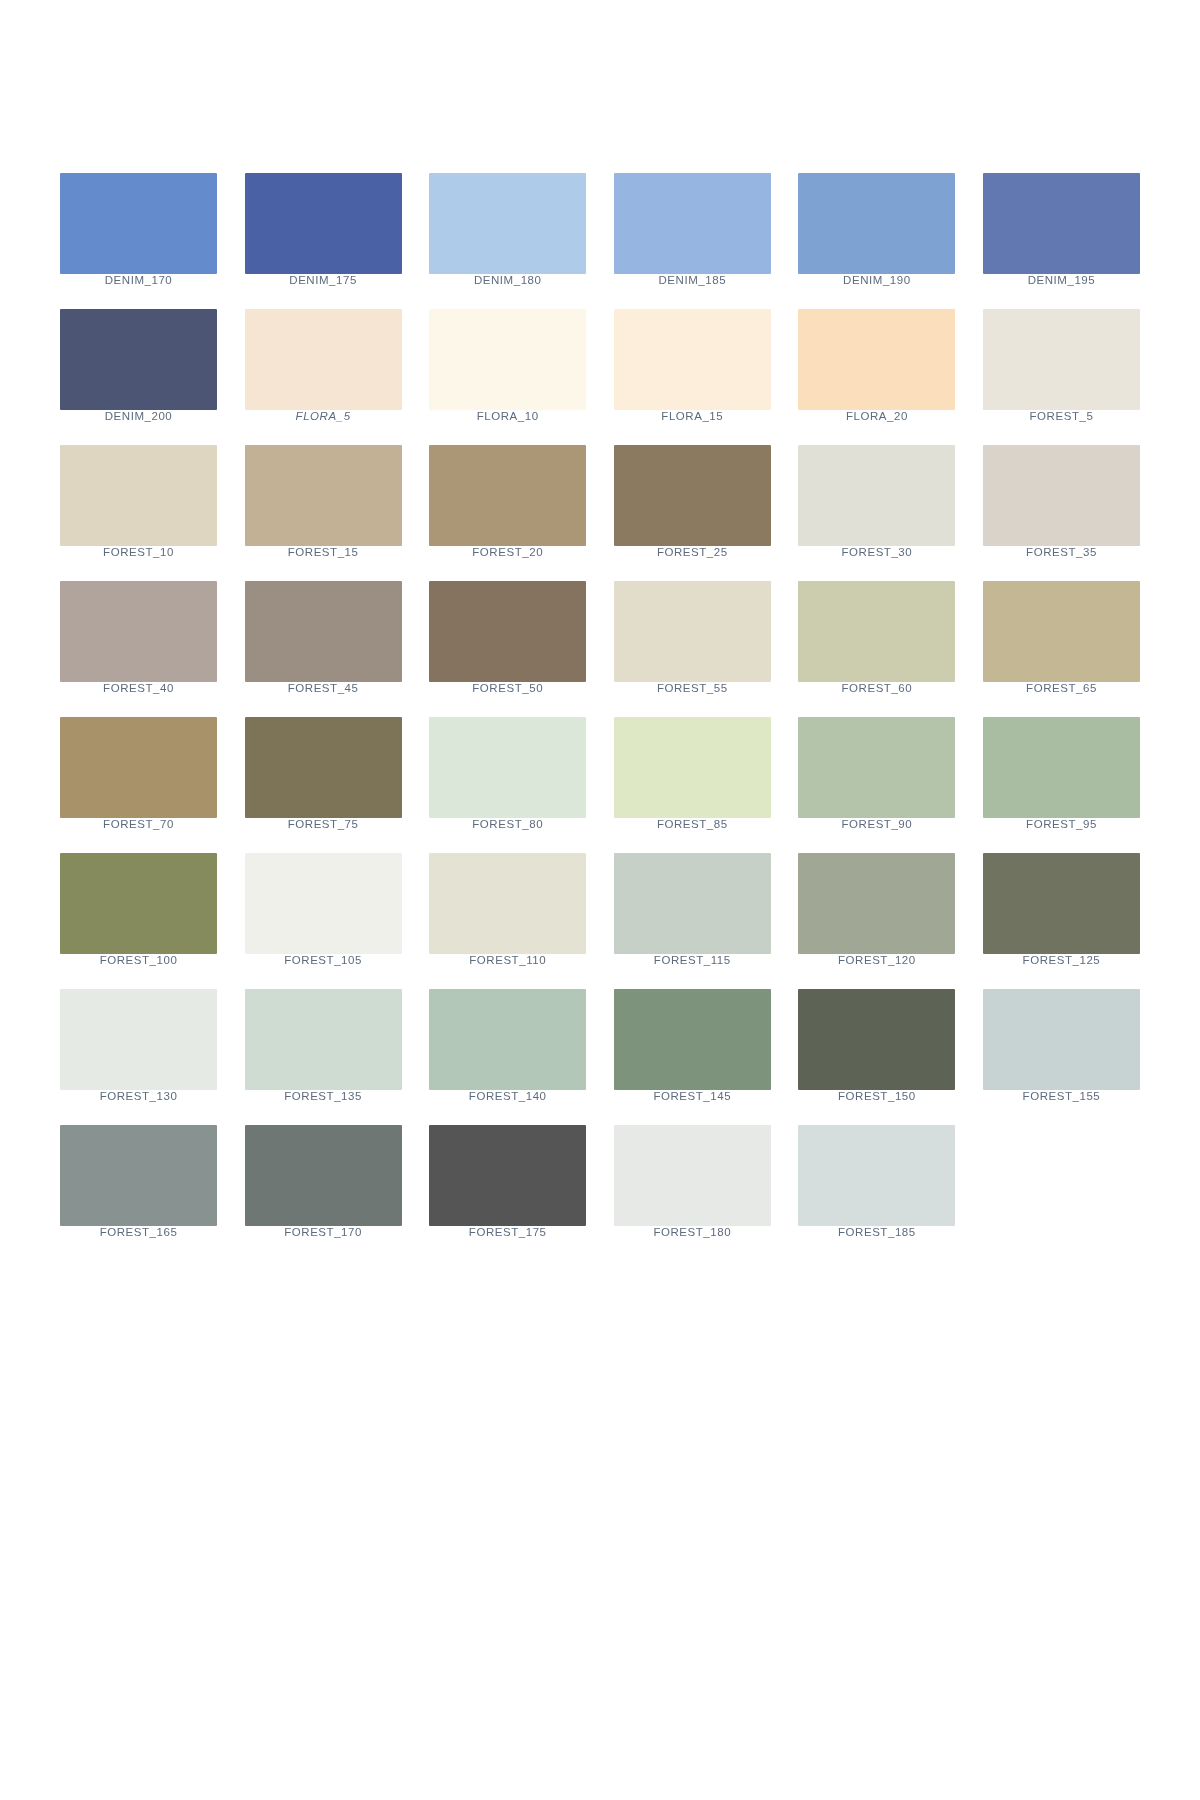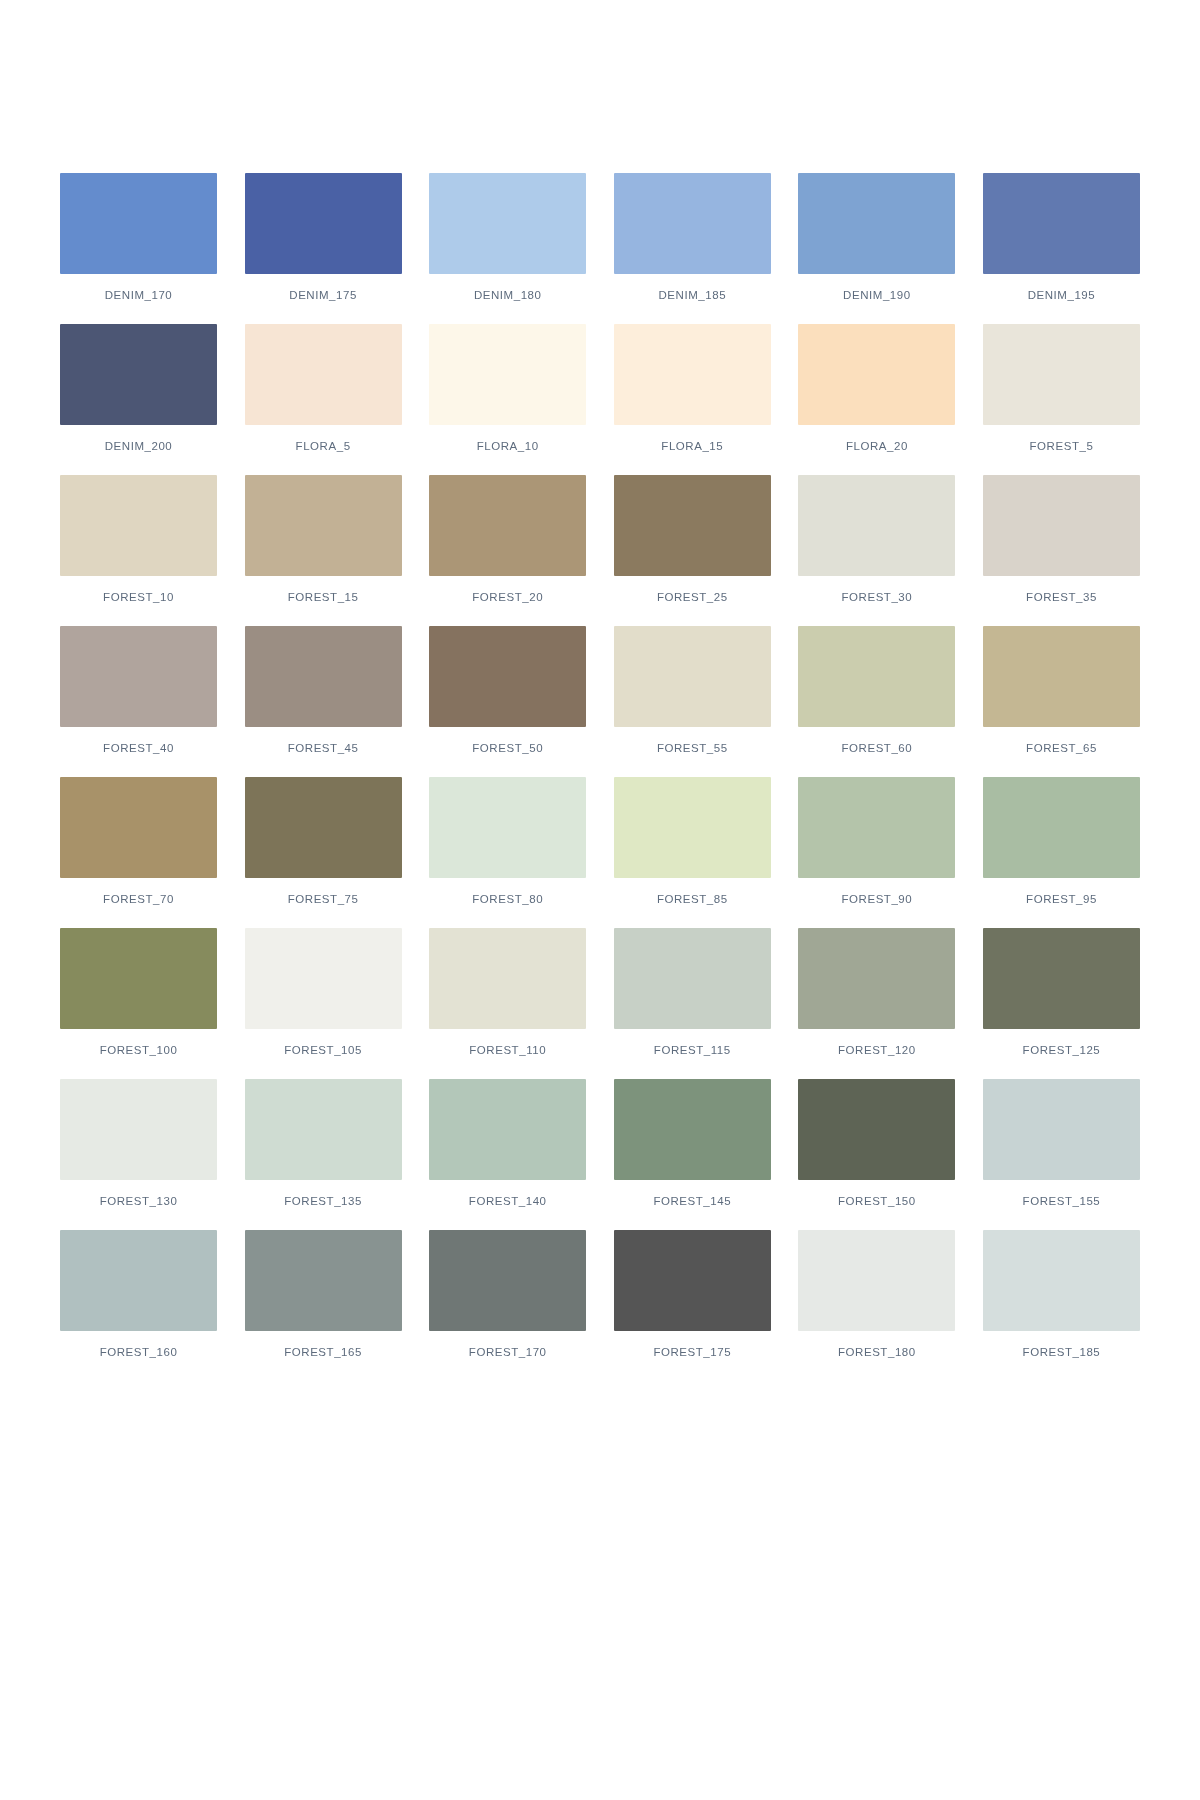--- a/index.html
+++ b/index.html
@@ -39,21 +39,20 @@
   }
 
   .swatch-chip {
     width: 157px;
     height: 101px;
     display: block;
     border-radius: 1px;
   }
 
   .swatch-label {
-    margin-top: 15px;
     font-size: 11.5px;
     letter-spacing: 0.55px;
     color: #5d6b7d;
     text-align: center;
     font-family: "Liberation Sans", sans-serif;
     font-weight: 400;
     white-space: nowrap;
     line-height: 13px;
     height: 13px;
   }
@@ -89,21 +88,21 @@
           <div class="swatch-label" style="color: rgb(93, 107, 125);">DENIM_195</div>
         </div>
       </div>
       <div class="swatch-row">
         <div class="swatch-cell">
           <div class="swatch-chip" style="background-color: rgb(76, 86, 116);"></div>
           <div class="swatch-label" style="color: rgb(93, 107, 125);">DENIM_200</div>
         </div>
         <div class="swatch-cell">
           <div class="swatch-chip" style="background-color: rgb(247, 229, 212);"></div>
-          <div class="swatch-label" style="color: rgb(93, 107, 125);">FLORA_5</div>
+          <div class="swatch-label" style="color: rgb(93, 107, 125); font-style: italic;">FLORA_5</div>
         </div>
         <div class="swatch-cell">
           <div class="swatch-chip" style="background-color: rgb(253, 247, 233);"></div>
           <div class="swatch-label" style="color: rgb(93, 107, 125);">FLORA_10</div>
         </div>
         <div class="swatch-cell">
           <div class="swatch-chip" style="background-color: rgb(253, 238, 219);"></div>
           <div class="swatch-label" style="color: rgb(93, 107, 125);">FLORA_15</div>
         </div>
         <div class="swatch-cell">
@@ -240,24 +239,20 @@
           <div class="swatch-chip" style="background-color: rgb(94, 100, 85);"></div>
           <div class="swatch-label" style="color: rgb(93, 107, 125);">FOREST_150</div>
         </div>
         <div class="swatch-cell">
           <div class="swatch-chip" style="background-color: rgb(199, 211, 211);"></div>
           <div class="swatch-label" style="color: rgb(93, 107, 125);">FOREST_155</div>
         </div>
       </div>
       <div class="swatch-row">
         <div class="swatch-cell">
-          <div class="swatch-chip" style="background-color: rgb(176, 192, 192);"></div>
-          <div class="swatch-label" style="color: rgb(93, 107, 125);">FOREST_160</div>
-        </div>
-        <div class="swatch-cell">
           <div class="swatch-chip" style="background-color: rgb(136, 147, 145);"></div>
           <div class="swatch-label" style="color: rgb(93, 107, 125);">FOREST_165</div>
         </div>
         <div class="swatch-cell">
           <div class="swatch-chip" style="background-color: rgb(111, 119, 117);"></div>
           <div class="swatch-label" style="color: rgb(93, 107, 125);">FOREST_170</div>
         </div>
         <div class="swatch-cell">
           <div class="swatch-chip" style="background-color: rgb(85, 85, 85);"></div>
           <div class="swatch-label" style="color: rgb(93, 107, 125);">FOREST_175</div>

